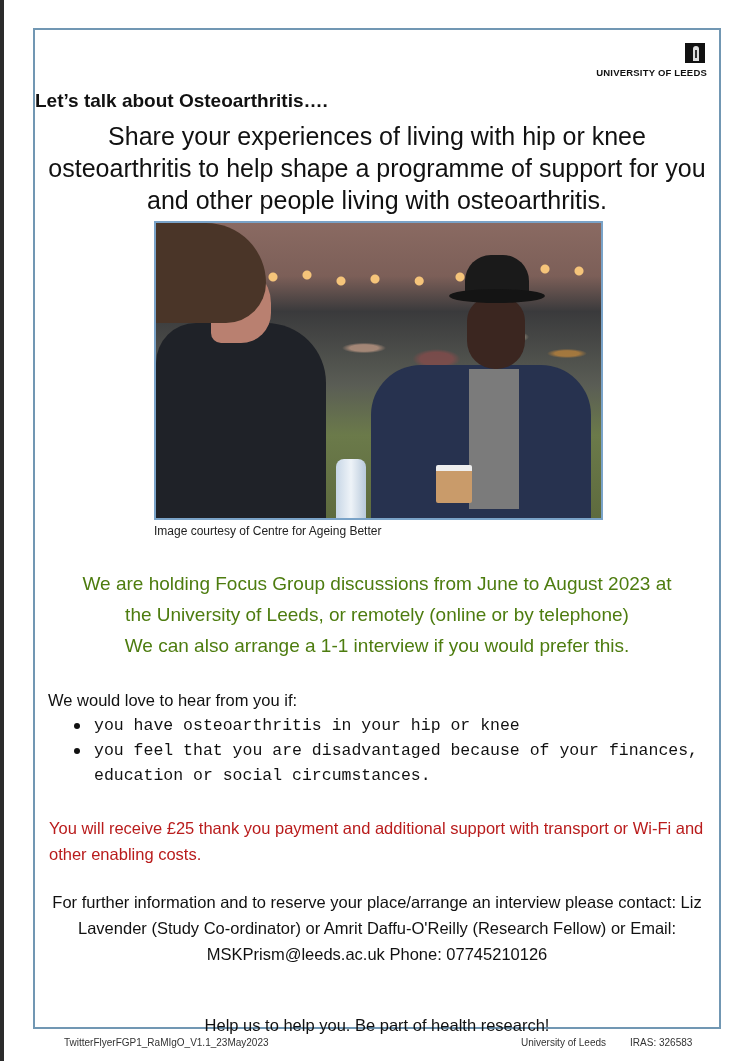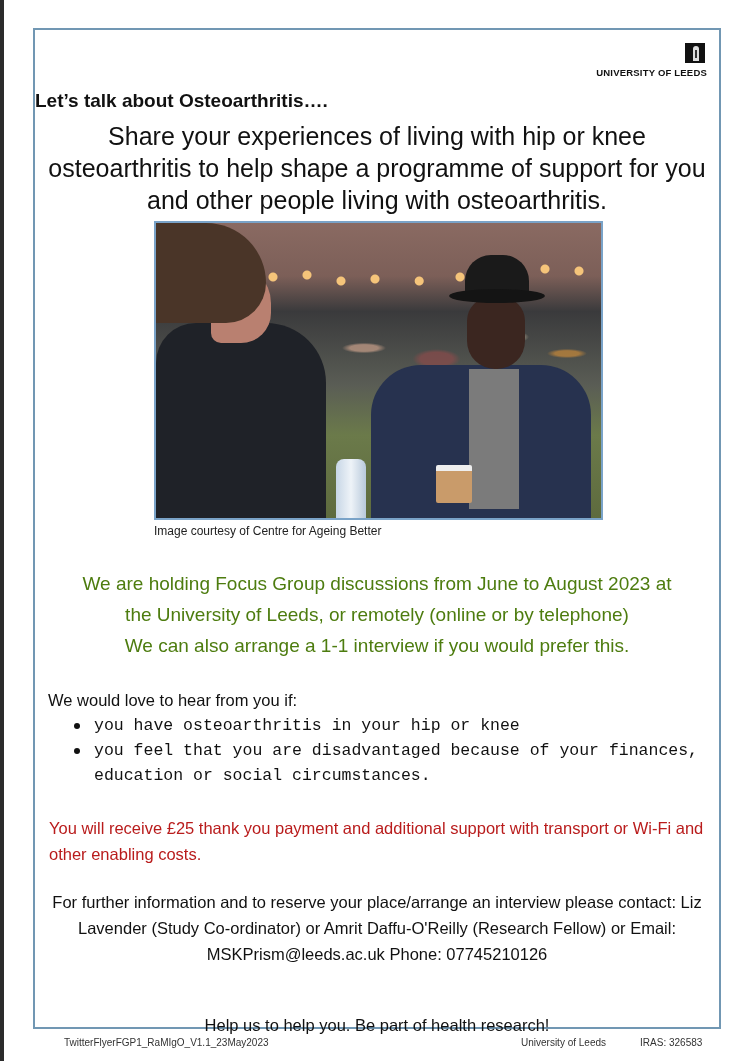--- a/index.html
+++ b/index.html
@@ -124,21 +124,21 @@
   }
   .tagline {
     position:absolute; left:0; top:986px; width:684px; text-align:center; font-size:16.5px; color:#111;
   }
   .footer-left {
     position:absolute; left:64px; top:1037px; font-size:10px; color:#333;
   }
   .footer-right {
     position:absolute; left:521px; top:1037px; font-size:10px; color:#333;
   }
-  .footer-right span + span { margin-left:34px; }
+  .footer-right span + span { margin-left:24px; }
 </style>
 </head>
 <body>
 
 <div class="left-strip"></div>
 
 <div class="frame">
 
   <div class="logo">
     <div class="crest">

